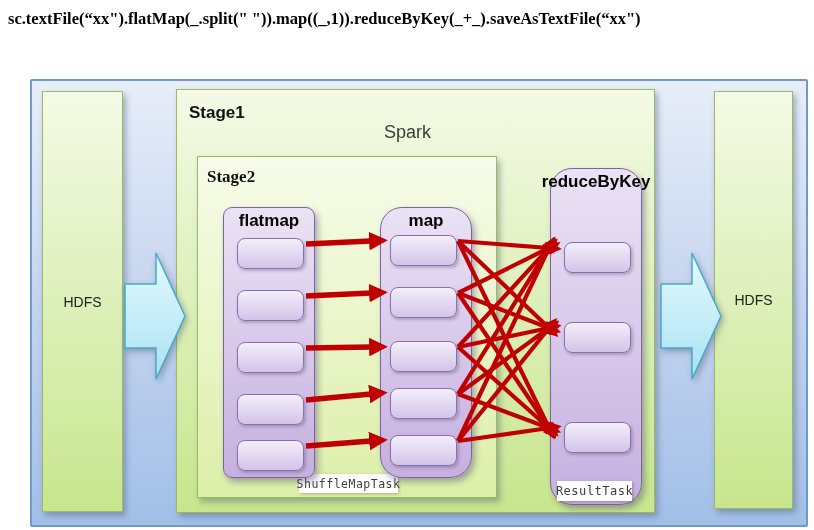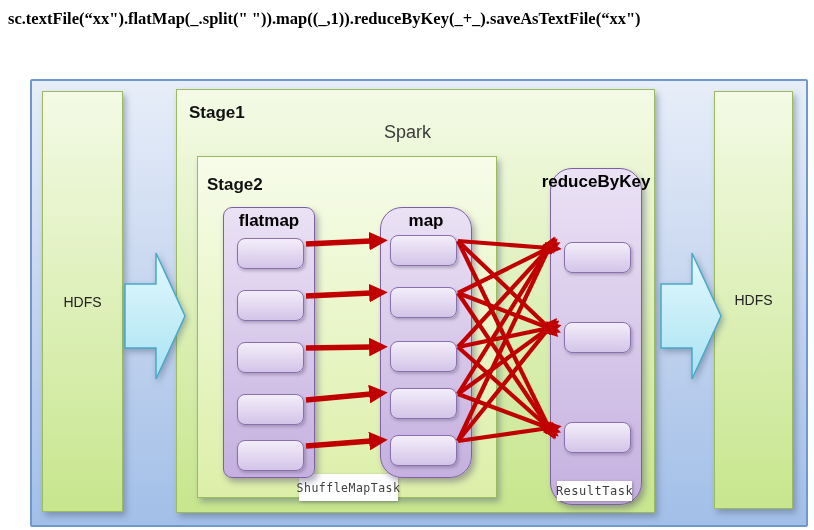--- a/index.html
+++ b/index.html
@@ -22,42 +22,42 @@
     display:flex;align-items:center;justify-content:center;}
   .hdfs-right{left:714px;top:91px;width:79px;height:418px;z-index:2;
     display:flex;align-items:center;justify-content:center;}
   .hdfs-label{font-size:14px;color:#222;}
 
   .stage1{left:176px;top:89px;width:479px;height:424px;z-index:3;}
   .stage2{left:197px;top:156px;width:300px;height:342px;z-index:4;
     background:linear-gradient(180deg,#f7fcea 0%,#dcefa8 100%);}
   .stage-label{position:absolute;font-weight:bold;font-size:17px;color:#111;}
   .stage1-label{left:12px;top:13px;}
-  .stage2-label{left:9px;top:18px;}
+  .stage2-label{left:9px;top:10px;font-family:Liberation Serif, serif;}
   .spark-label{position:absolute;left:207px;top:10px;font-size:18px;color:#3b3b3b;font-weight:normal;margin-top:22px;}
 
   .op-group{position:absolute;box-sizing:border-box;border-radius:22px;
     border:1.5px solid var(--purple-border,#7d61a3);
     background:linear-gradient(180deg,var(--purple-top,#ebe2f5) 0%,var(--purple-bottom,#c5b0df) 100%);
     box-shadow:3px 4px 6px rgba(80,70,110,.45);z-index:5;margin-top:8px;}
   .op-flatmap{left:223px;top:199px;width:92px;height:271px;border-radius:9px;}
   .op-map{left:380px;top:199px;width:92px;height:271px;text-align:center;}
   .op-reduce{left:550px;top:160px;width:92px;height:337px;}
   .op-label{position:absolute;top:3px;left:50%;transform:translateX(-50%);
     font-weight:bold;font-size:17px;color:#000;white-space:nowrap;}
 
   .task-rect{position:absolute;width:67px;height:31px;box-sizing:border-box;border-radius:8px;
     border:1.5px solid var(--task-border,#8a6fae);
     background:linear-gradient(180deg,var(--task-top,#f3eefa) 0%,var(--task-bottom,#d3c4e8) 100%);
     box-shadow:1.5px 2px 3px rgba(90,80,110,.35);}
 
   .task-tag{position:absolute;background:#fff;display:flex;align-items:center;justify-content:center;
     font-family:"DejaVu Sans Mono",monospace;color:#3f3f3f;
     box-shadow:1px 1px 3px rgba(0,0,0,.25);z-index:6;}
-  .tag-shuffle{left:101px;top:317px;width:99px;height:27px;font-size:11.5px;letter-spacing:.5px;}
+  .tag-shuffle{left:101px;top:317px;width:99px;height:19px;font-size:11.5px;letter-spacing:.5px;}
   .tag-result{left:6px;top:312px;width:75px;height:20px;font-size:12px;letter-spacing:.5px;}
 
   .arrow-layer{position:absolute;left:0;top:0;width:814px;height:530px;z-index:10;pointer-events:none;}
   .cyan-arrow{filter:drop-shadow(2px 3px 3px rgba(70,90,110,.45));}
 
   .watermark{position:absolute;left:714px;top:503px;z-index:20;font-size:14.5px;letter-spacing:.5px;
     color:rgba(165,170,182,.95);text-shadow:1px 1px 1px rgba(255,255,255,.75);}
 </style>
 </head>
 <body>

